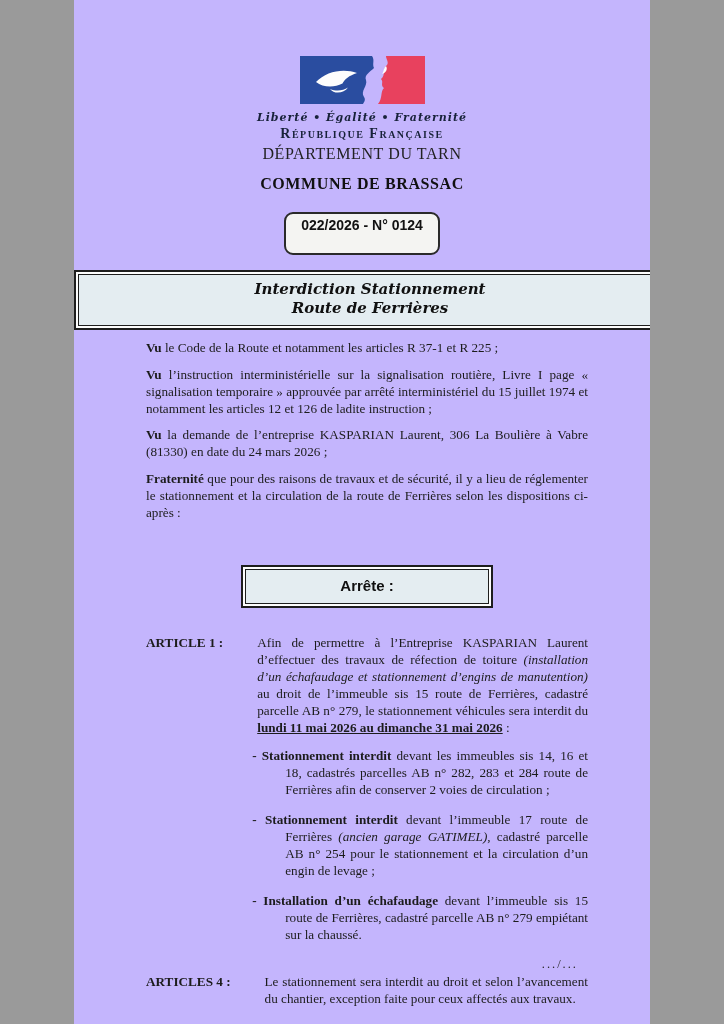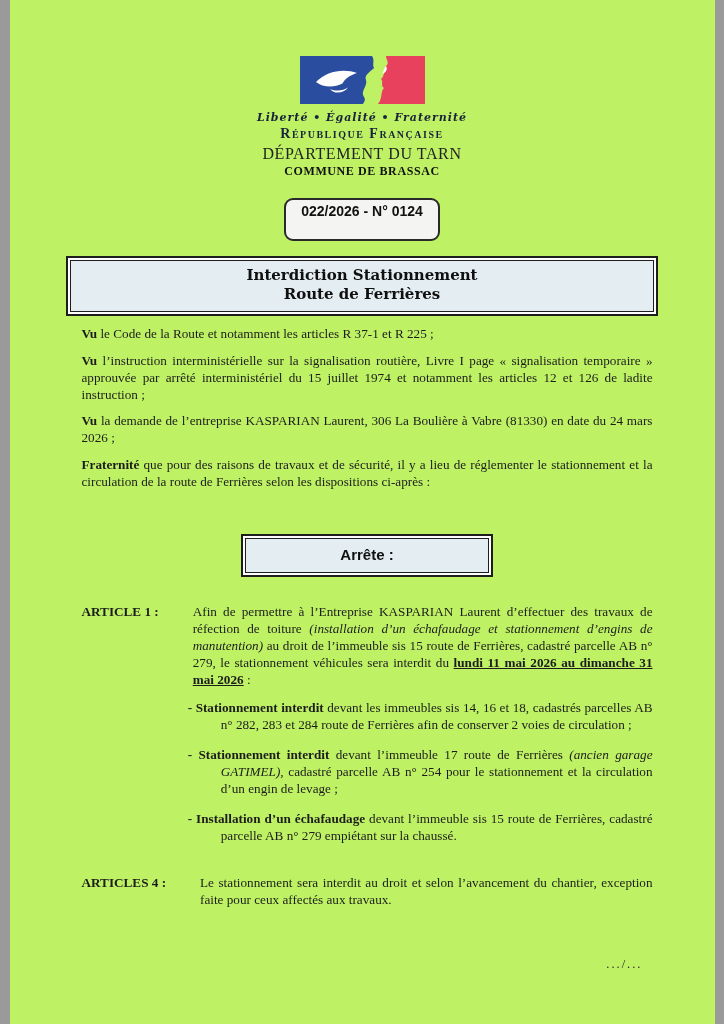--- a/index.html
+++ b/index.html
@@ -1,20 +1,20 @@
 <!DOCTYPE html>
 <html lang="fr"><head>
 <meta charset="utf-8">
 <style>
   html,body{margin:0;padding:0;background:#9a9a9a;}
   .page{
     position:relative;
-    width:705px;height:1024px;
+    width:576px;height:1024px;
     margin:0 auto;
-    background:#bef264;
+    background:#c4b5fd;
     overflow:hidden;
     font-family:"Liberation Serif", serif;
     color:#1c1c1c;
     box-sizing:border-box;
   }
   
   .header{ padding-top:56px; text-align:center; }
   .logo-wrap{ display:inline-block; line-height:0; }
   .motto{
     font-family:"DejaVu Serif", serif;
@@ -26,21 +26,21 @@
     font-family:"Liberation Serif", serif;
     font-variant:small-caps;
     font-weight:bold;
     font-size:14px; letter-spacing:1.5px;
     margin-top:2px; color:#18223a;
   }
   .department{
     font-size:16px; letter-spacing:0.6px; margin-top:3px; color:#222;
   }
   .commune{
-    font-size:12px; font-weight:bold; letter-spacing:0.6px; margin-top:1px; color:#111;
+    font-size:16px; font-weight:bold; letter-spacing:0.6px; margin-top:12px; color:#111;
   }
   
   .numbox-row{ text-align:center; margin-top:19px; }
   .numbox{
     display:inline-block;
     border:2.5px solid #2a2a2a;
     border-radius:9px;
     background:#f4f4f2;
     padding:3px 15px 20px 15px;
     font-family:"Liberation Sans", sans-serif;
@@ -52,21 +52,21 @@
     padding:2px;
     background:#fdfdfd;
     box-sizing:border-box;
   }
   .dbox-inner{
     border:1px solid #1e1e1e;
     background:#e4edf1;
     text-align:center;
   }
   .titlebox{ width:592px; margin:15px auto 0 auto; }
-  .titlebox .dbox-inner{ padding:5px 4px 7px 4px; }
+  .titlebox .dbox-inner{ padding:5px 4px 7px 4px;font-style:italic; }
   .title-line{
     font-family:"DejaVu Serif", serif;
     font-weight:bold; font-size:15px; line-height:19px; color:#101010;
   }
   .arretebox{ width:252px; margin:44px auto 0 auto; }
   .arretebox .dbox-inner{ padding:7px 4px 8px 4px; }
   .arrete-label{
     font-family:"Liberation Sans", sans-serif;
     font-weight:bold; font-size:15px; color:#101010;
   }

